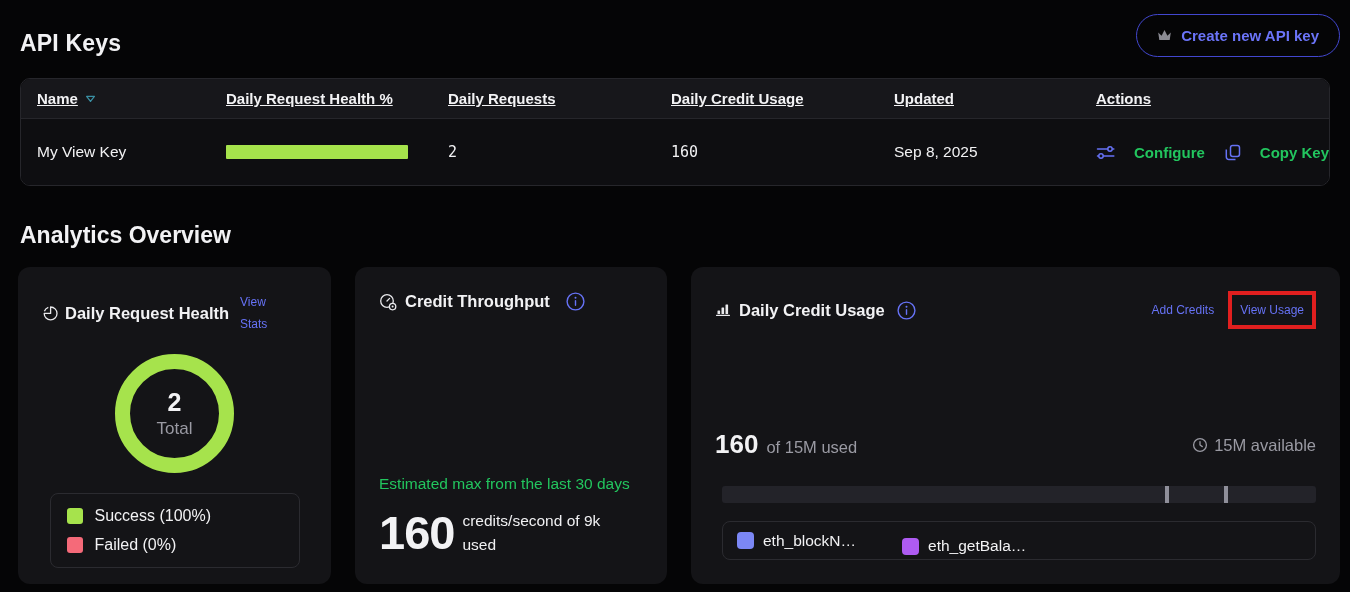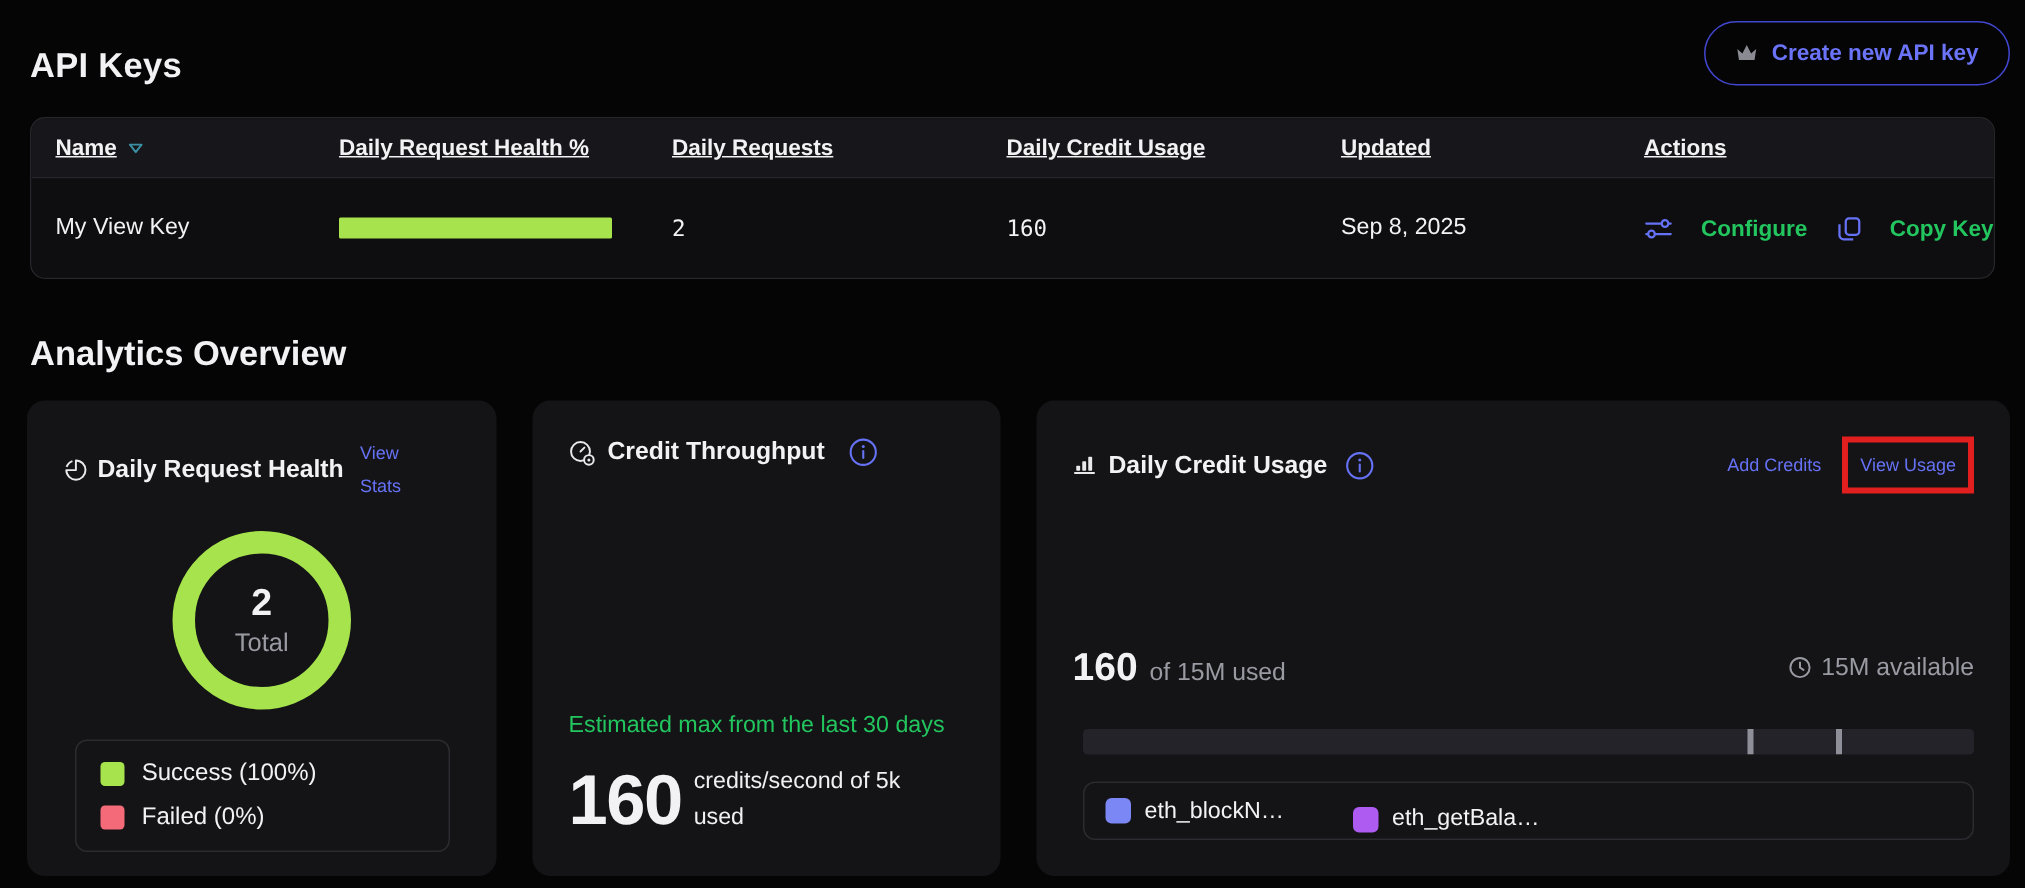--- a/index.html
+++ b/index.html
@@ -194,21 +194,21 @@
             <circle cx="9.5" cy="9.5" r="8.4" fill="none" stroke="#6672f5" stroke-width="1.4"></circle>
             <circle cx="9.5" cy="5.7" r="1" fill="#6672f5"></circle>
             <rect x="8.8" y="8" width="1.4" height="6" rx="0.7" fill="#6672f5"></rect>
           </svg>
       </span>
     </div>
 
     <div class="c2-sub">Estimated max from the last 30 days</div>
     <div class="c2-big-row">
       <span class="c2-big">160</span>
-      <span class="c2-unit">credits/second of 5k used</span>
+      <span class="c2-unit">credits/second of 9k used</span>
     </div>
   </div>
 
   <div class="card card-3">
     <div class="c3-head">
       <span class="icon" style="margin-right:8px;">
         <svg width="16" height="16" viewBox="0 0 16 16" fill="#e9e9ec">
           <rect x="1" y="12.7" width="14" height="1.3" rx="0.6"></rect>
           <rect x="2.5" y="8.5" width="2.6" height="3.4" rx="0.5"></rect>
           <rect x="6.5" y="5.5" width="2.6" height="6.4" rx="0.5"></rect>

